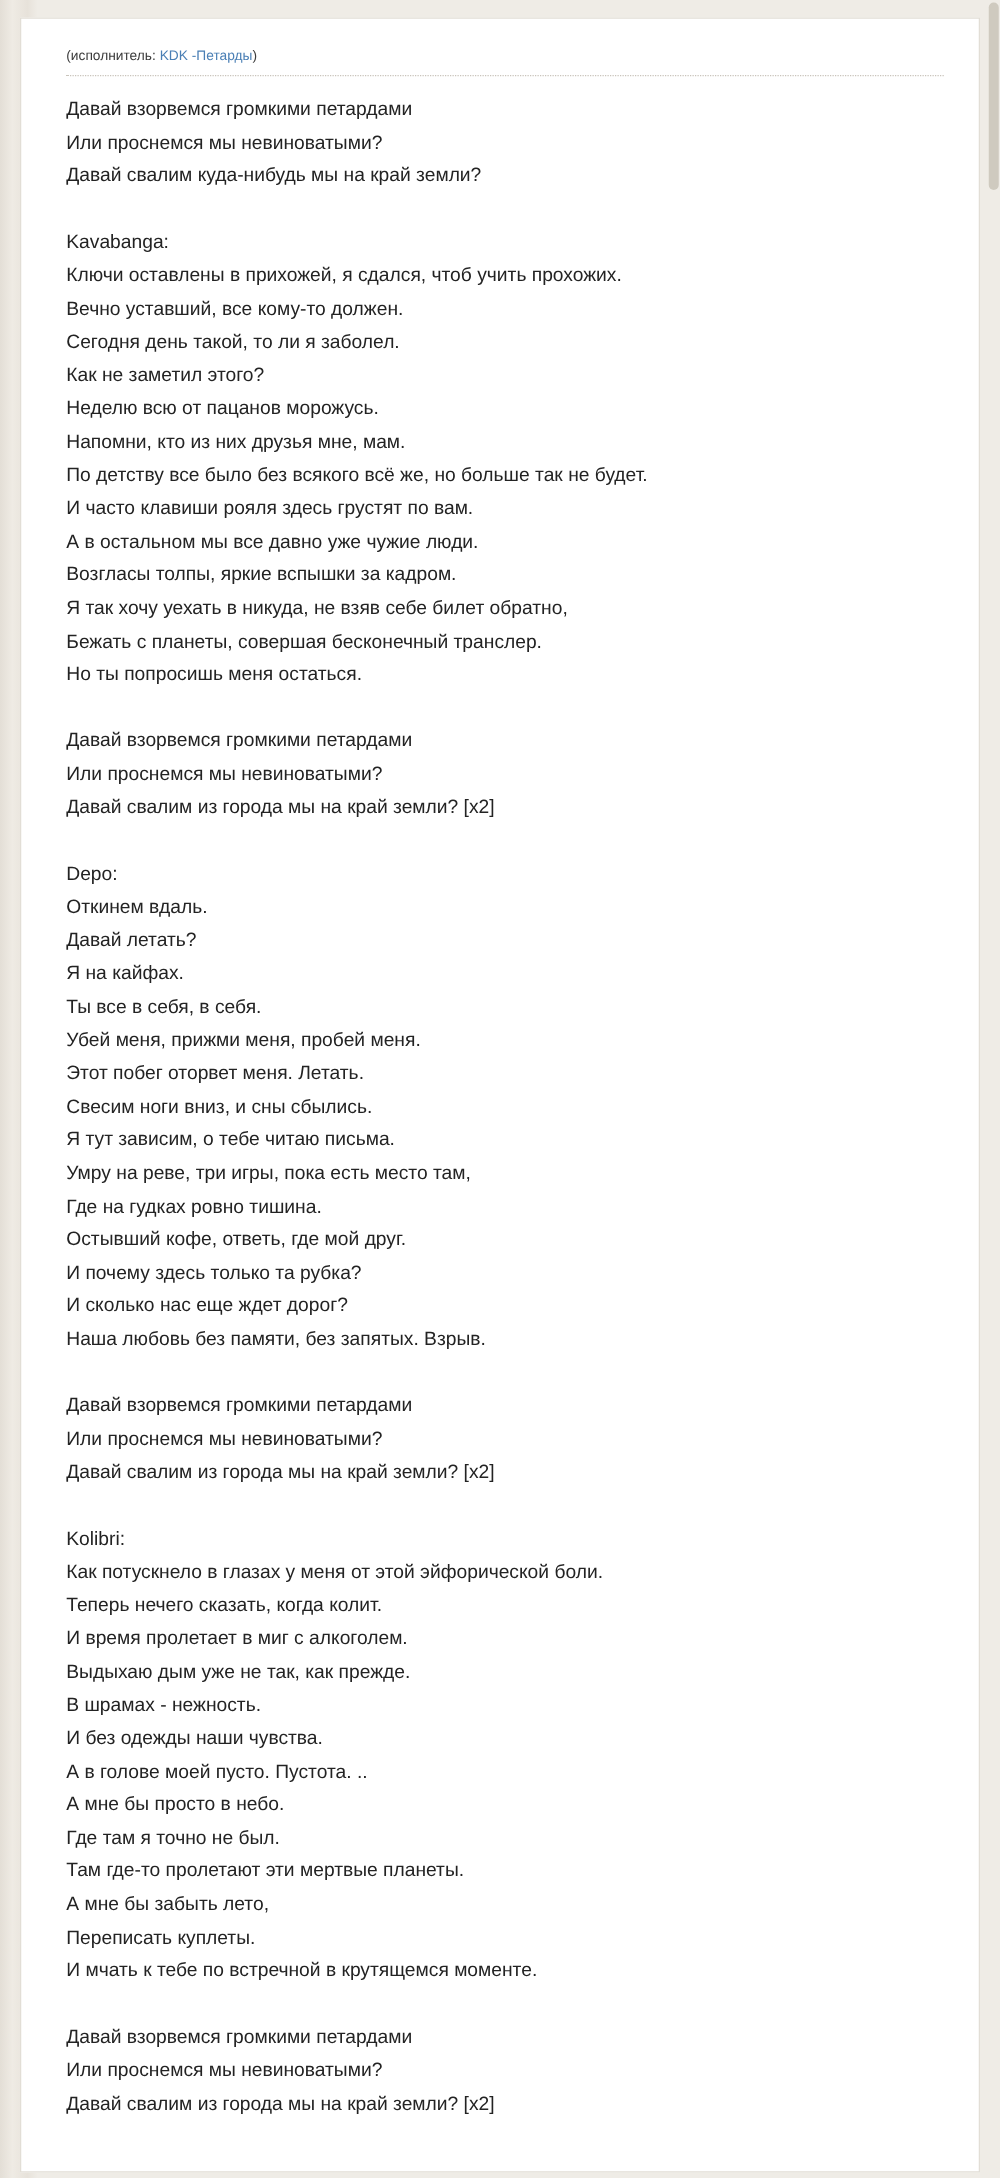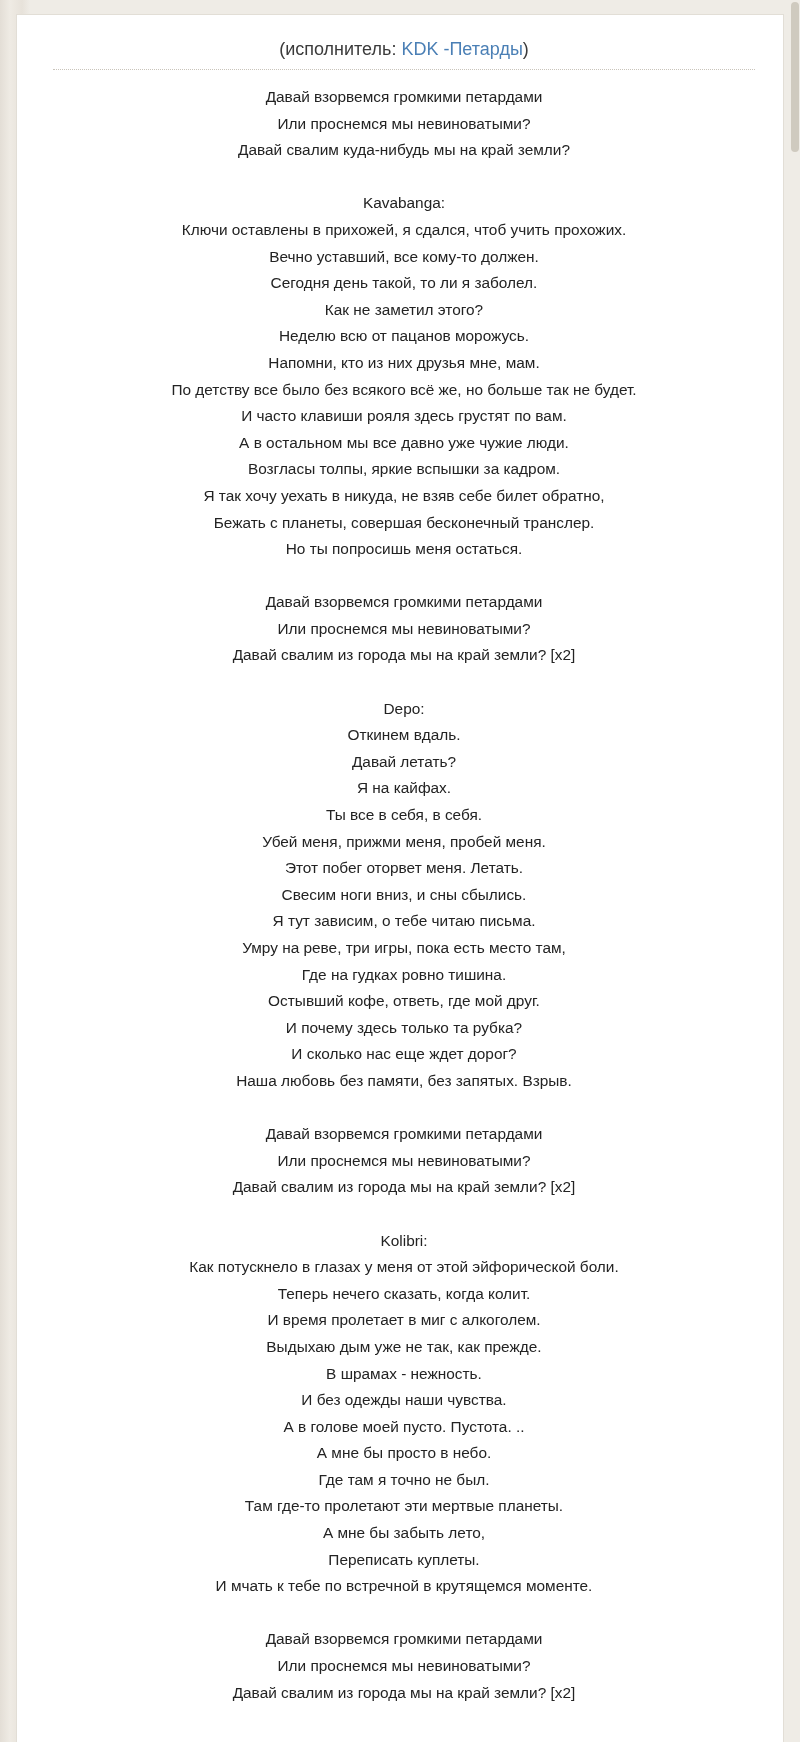--- a/index.html
+++ b/index.html
@@ -30,39 +30,37 @@
     padding: 24px 28px 40px 36px;
   }
   .song-title {
     color: #d8607a;
     font-size: 21px;
     font-weight: normal;
     margin: 0 0 4px 0;
     letter-spacing: 0.2px;
   }
   .performer-line {
-    font-size: 18px;
+    font-size: 11px;
     color: #3b3b3b;
     padding-bottom: 9px;
     border-bottom: 1px dotted #c9c4bb;
     margin-bottom: 14px;
-    text-align: center;
   }
   .performer-link {
     color: #4a7fb5;
     text-decoration: none;
     cursor: pointer;
   }
   .lyrics {
     font-size: 15.4px;
     line-height: 26.6px;
     color: #232323;
     white-space: pre-wrap;
     word-wrap: break-word;
-    text-align: center;
   }
   .scroll-rail {
     position: absolute;
     top: 0;
     right: 0;
     width: 10px;
     height: 100%;
     background: #efece6;
   }
   .scroll-thumb {

